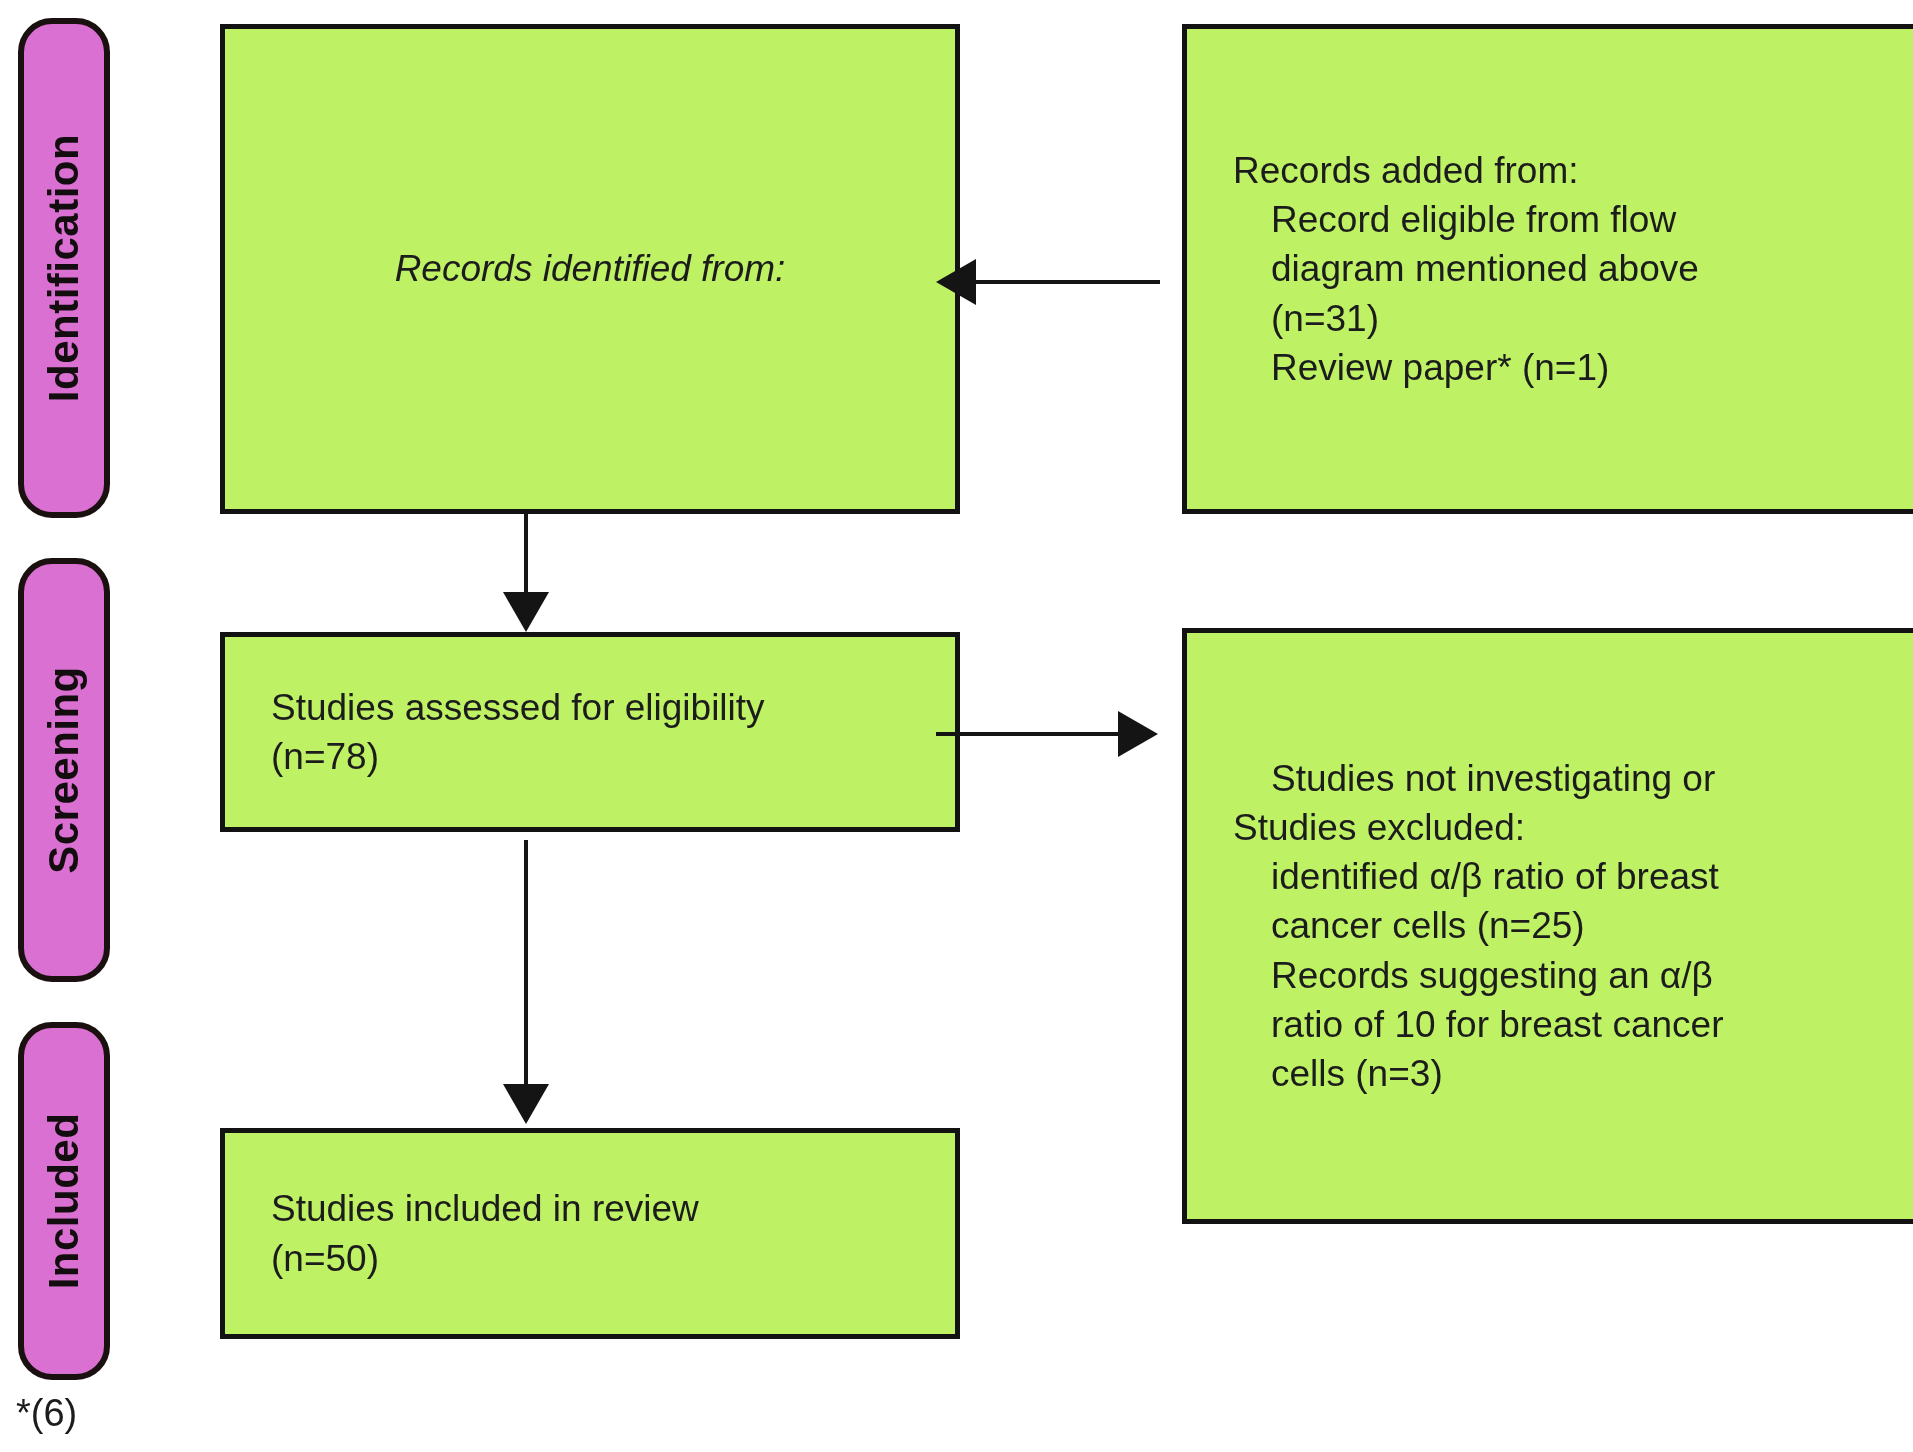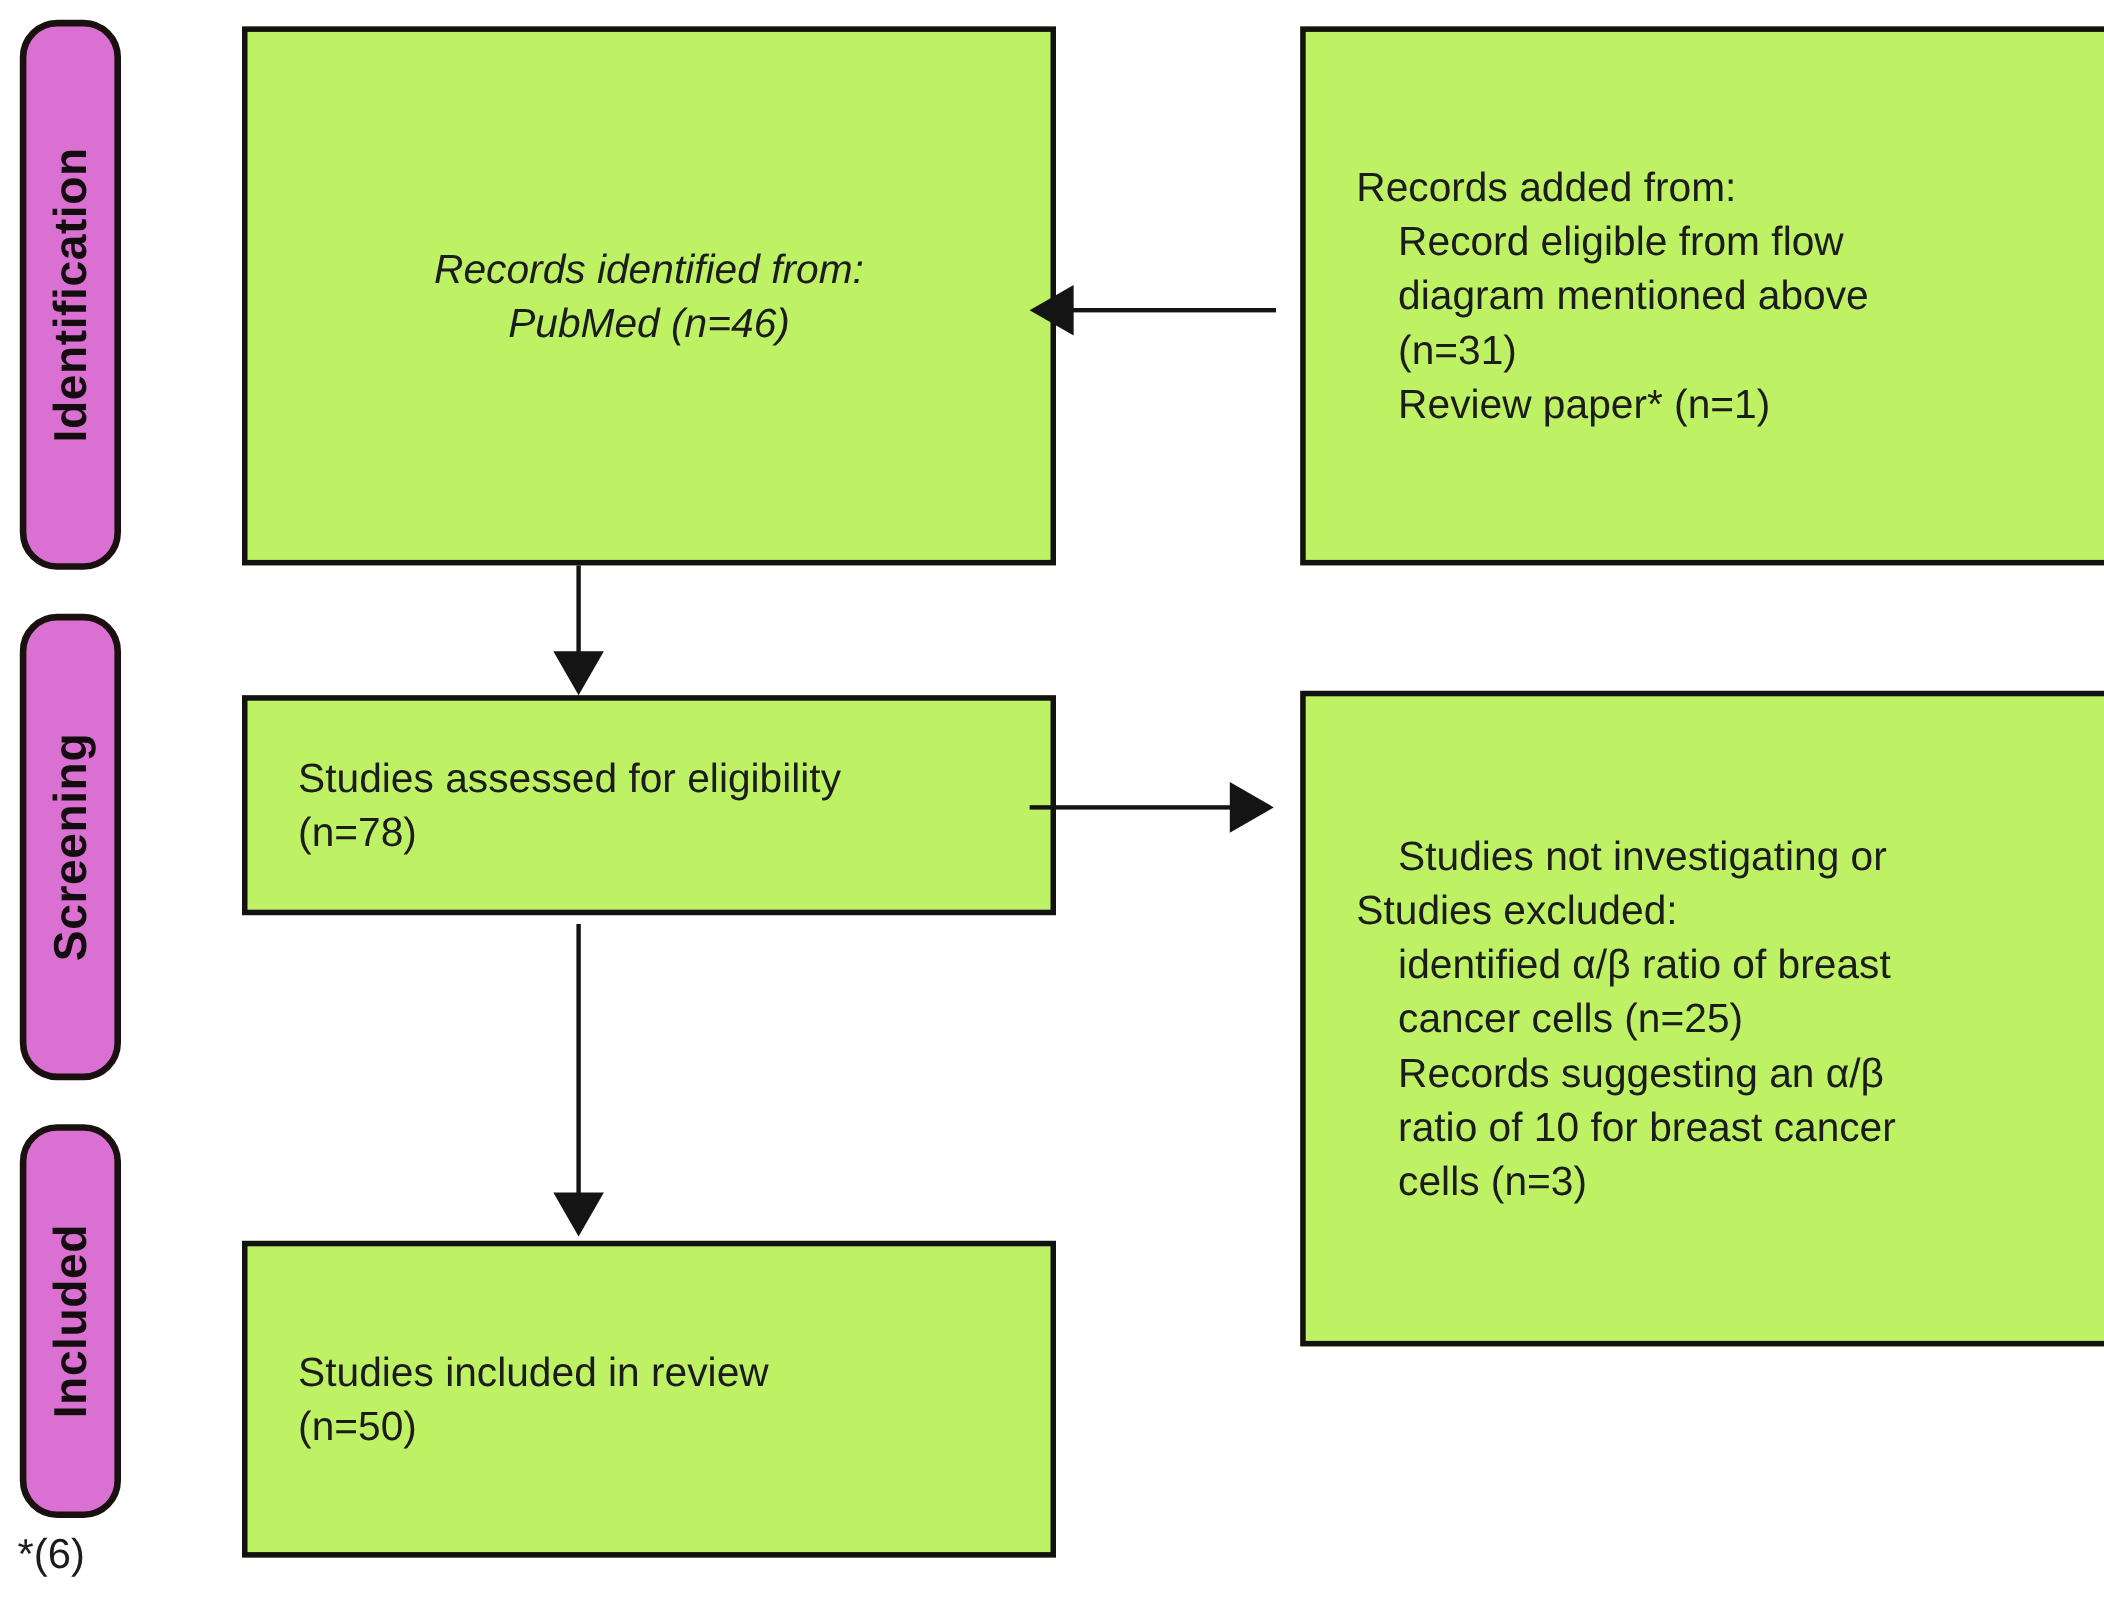--- a/index.html
+++ b/index.html
@@ -128,21 +128,20 @@
     <span class="stage-text">Screening</span>
   </div>
 
   <div class="stage-band" style="left:18px; top:1022px; width:92px; height:358px;">
     <span class="stage-text">Included</span>
   </div>
 
   <div class="flow-box center" style="left:196px; top:24px; width:740px; height:490px;">
     <div class="box-lines">
       <div class="line">Records identified from:</div>
-      <div class="line indent">PubMed (n=46)</div>
     </div>
   </div>
 
   <div class="flow-box" style="left:1158px; top:24px; width:740px; height:490px;">
     <div class="box-lines">
       <div class="line">Records added from:</div>
       <div class="line indent">Record eligible from flow</div>
       <div class="line indent">diagram mentioned above</div>
       <div class="line indent">(n=31)</div>
       <div class="line indent">Review paper* (n=1)</div>
@@ -161,21 +160,21 @@
       <div class="line indent">Studies not investigating or</div>
       <div class="line">Studies excluded:</div>
       <div class="line indent">identified α/β ratio of breast</div>
       <div class="line indent">cancer cells (n=25)</div>
       <div class="line indent">Records suggesting an α/β</div>
       <div class="line indent">ratio of 10 for breast cancer</div>
       <div class="line indent">cells (n=3)</div>
     </div>
   </div>
 
-  <div class="flow-box" style="left:196px; top:1128px; width:740px; height:288px;">
+  <div class="flow-box" style="left:196px; top:1128px; width:740px; height:211px;">
     <div class="box-lines">
       <div class="line">Studies included in review</div>
       <div class="line">(n=50)</div>
     </div>
   </div>
 
   <div>
     <div class="arrow-line-h" style="left:974px; top:280px; width:186px;"></div>
     <div class="arrow-head-left" style="left:936px; top:259px;"></div>
   </div>

